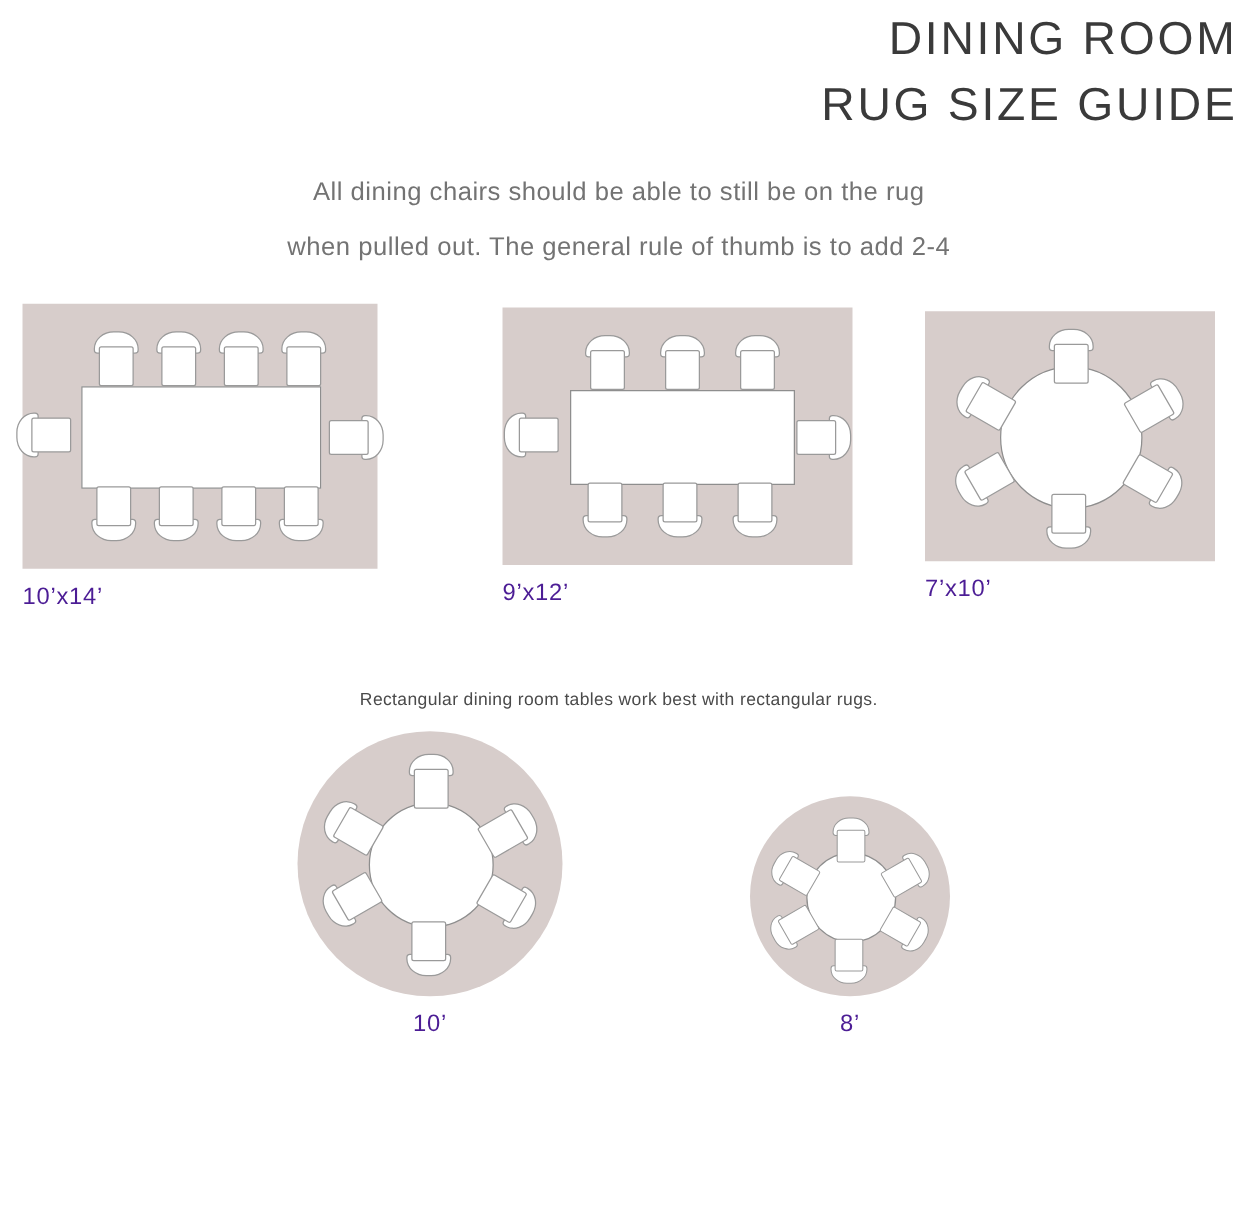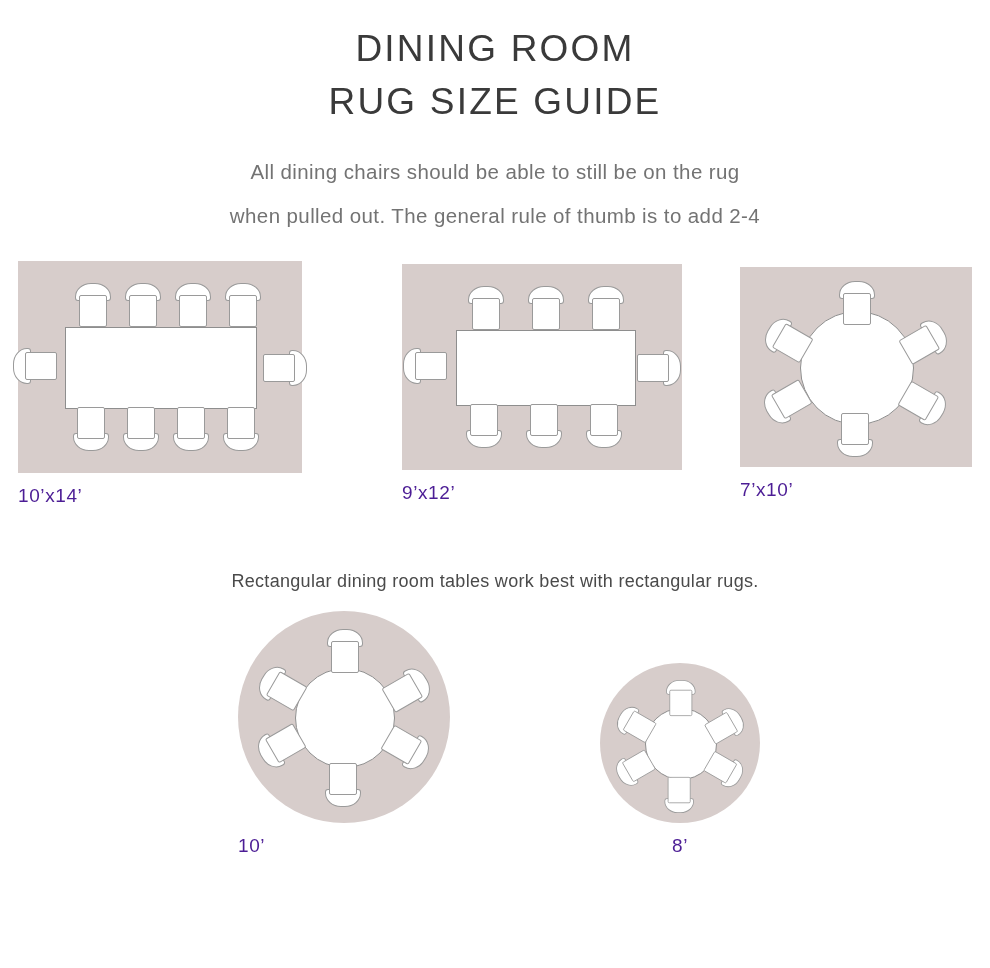--- a/index.html
+++ b/index.html
@@ -17,22 +17,22 @@
   }
 
   .page {
     width: 990px;
     height: 968px;
     position: relative;
   }
 
   
   .title-block {
-    padding-top: 23px;
-    text-align: center;
+    padding-top: 5px;
+    text-align: right;
   }
   .title-line {
     font-size: 37px;
     letter-spacing: 2.2px;
     line-height: 1.42;
     color: #3a3a3a;
     font-weight: 400;
   }
 
   
@@ -111,21 +111,21 @@
     border: 1.5px solid #9a9a9a;
     border-radius: 16px 16px 3px 3px / 14px 14px 3px 3px;
   }
 
   
   .note {
     margin-top: 52px;
     text-align: center;
   }
   .note-line {
-    font-size: 18px;
+    font-size: 14px;
     letter-spacing: 0.3px;
     line-height: 2.0;
     color: #4a4a4a;
   }
 
   
   .row-rounds {
     position: relative;
     height: 270px;
     margin-top: 12px;
@@ -303,21 +303,21 @@
         </div>
         <div class="chair" style="left:152px; top:114px; transform:rotate(120deg);">
           <div class="back"></div>
             <div class="seat"></div>
         </div>
         <div class="chair" style="left:152px; top:56px; transform:rotate(60deg);">
           <div class="back"></div>
             <div class="seat"></div>
         </div>
       </div>
-      <div class="caption" style="">10’</div>
+      <div class="caption" style="text-align:center;">10’</div>
     </div>
 
     <div class="fig" style="left:600px; top:52px;">
       <div class="rug-round" style="width:160px; height:160px;">
         <div class="table-circle" style="left:45px; top:45px; width:70px; height:70px;"></div>
 
         <div class="chair" style="left:63px; top:13px; transform:scale(0.82);">
           <div class="back"></div>
             <div class="seat"></div>
         </div>

